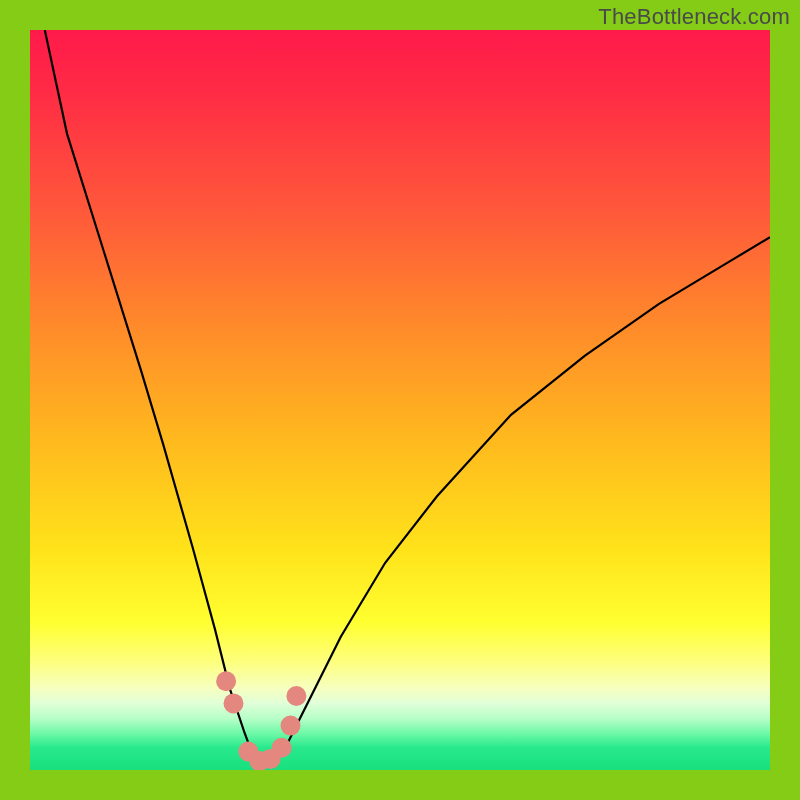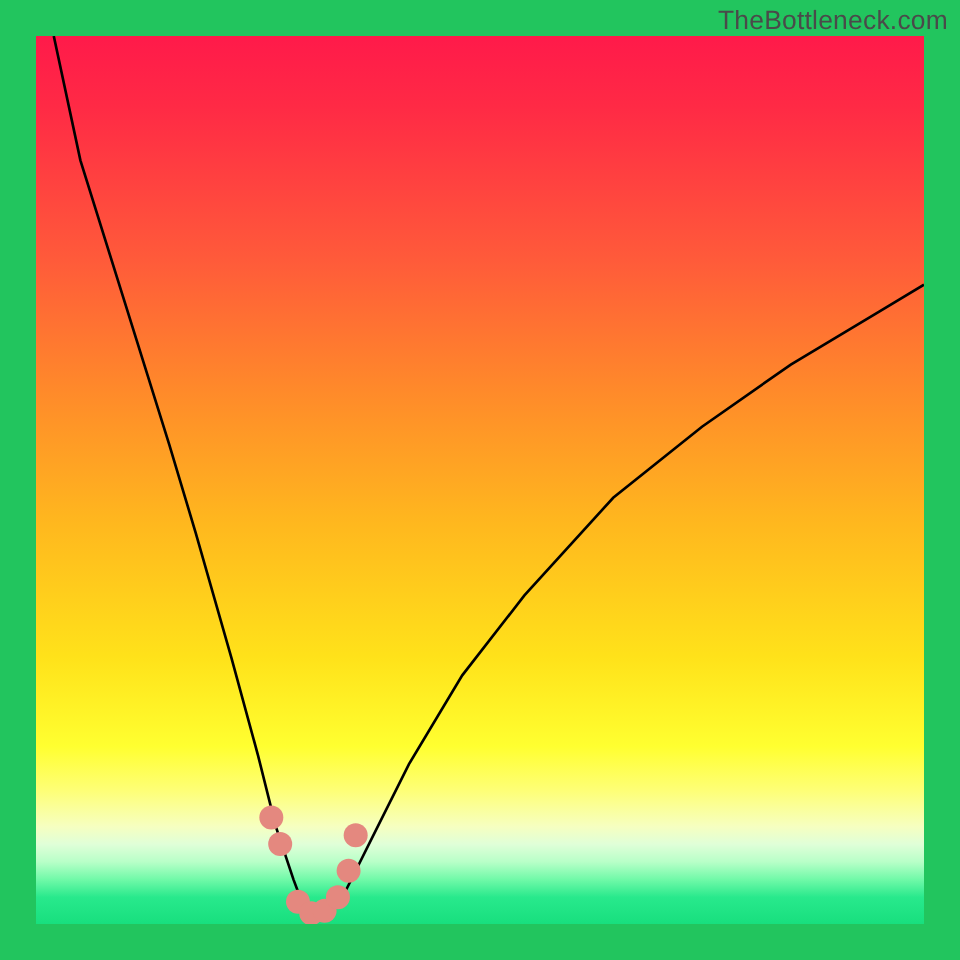--- a/index.html
+++ b/index.html
@@ -7,21 +7,21 @@
     width: 800px;
     height: 800px;
     background: #000;
     position: relative;
     overflow: hidden;
     font-family: Arial, Helvetica, sans-serif;
   }
   .frame {
     position: absolute;
     inset: 0;
-    background: #22c55e;
+    background: #84cc16;
   }
   .plot-area {
     position: absolute;
     left: 30px;
     top: 30px;
     width: 740px;
     height: 740px;
     overflow: hidden;
   }
   .gradient {

